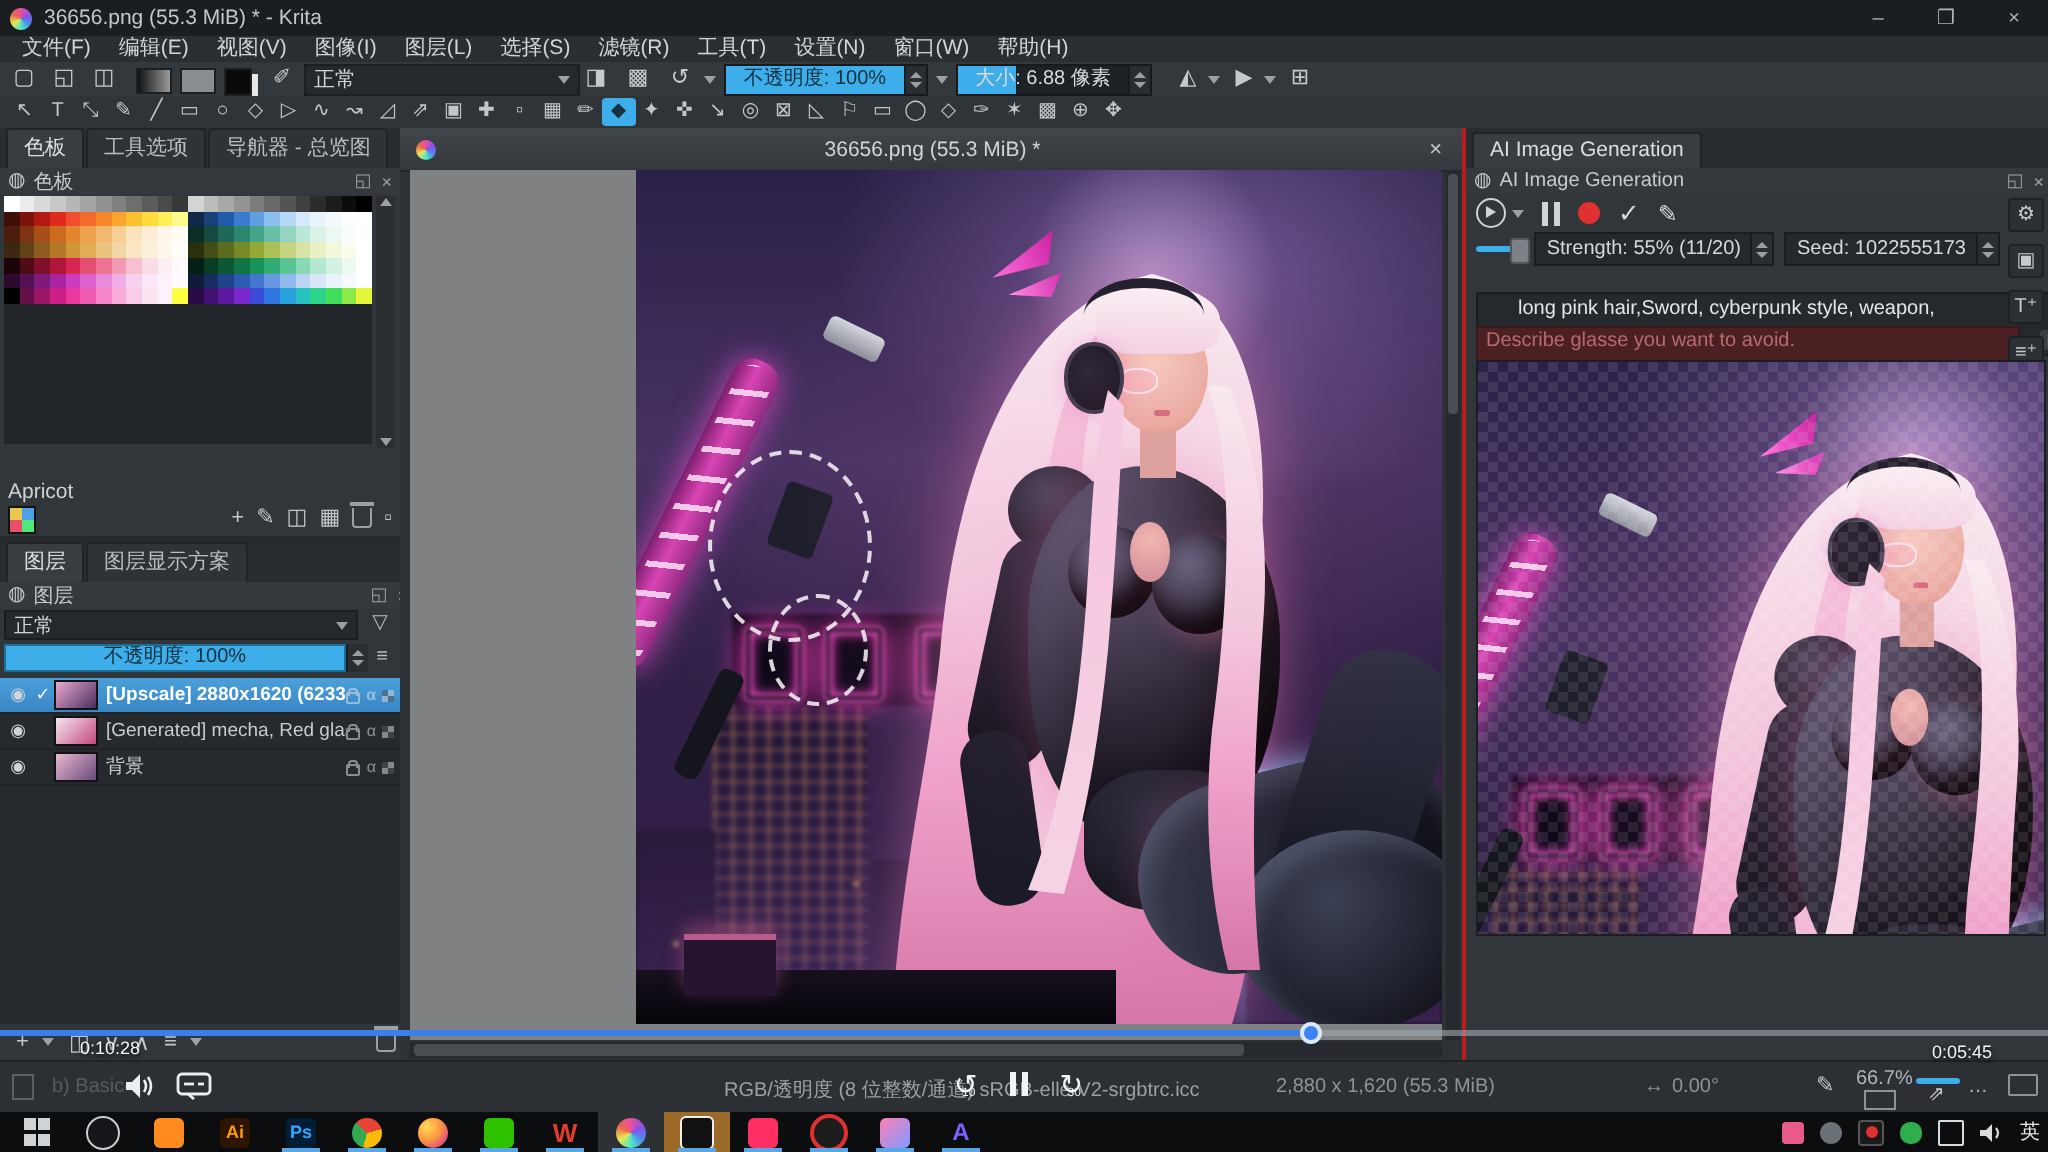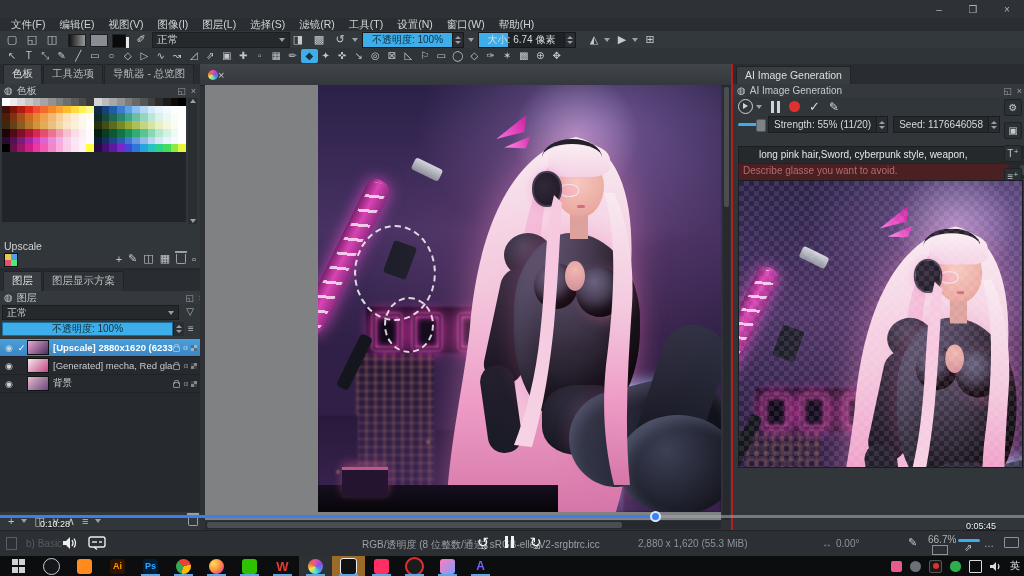--- a/index.html
+++ b/index.html
@@ -179,20 +179,24 @@
   .ticon{width:15px;height:15px;border-radius:3px;display:flex;align-items:center;justify-content:center;font-size:9px;font-weight:bold;}
   .tray{position:absolute;right:4px;top:556px;height:20px;display:flex;align-items:center;gap:8px;color:#e6e8ea;font-size:10px;z-index:5;}
   .tray .ti{width:11px;height:11px;border-radius:2px;}
   svg{display:block;}
 </style>
 </head>
 <body>
 
 <div class="app">
 
+  <div class="titlebar">
+    <span class="krita-ball" style="width:11px;height:11px;margin-left:5px;"></span>
+    <span class="ttl">36656.png (55.3 MiB) * - Krita</span>
+  </div>
   <div class="winctl" style="right:0;">
     <span>–</span>
     <span>❒</span>
     <span>×</span>
   </div>
 
   <div class="menubar" id="menubar">
       <span>文件(F)</span>
       <span>编辑(E)</span>
       <span>视图(V)</span>
@@ -227,21 +231,21 @@
       <span class="fill" style="width:100%;"></span>
       <span class="lbl">不透明度: 100%</span>
       <span class="spin">
           <i class="up"></i>
           <i class="dn"></i>
         </span>
     </div>
     <span class="caret" style="position:absolute;left:468px;top:7px;"></span>
     <div class="sliderbox dark" style="left:478px;width:96px;">
       <span class="fill" style="width:30%;"></span>
-      <span class="lbl">大小: 6.74 像素</span>
+      <span class="lbl">大小: 6.88 像素</span>
       <span class="spin">
           <i class="up"></i>
           <i class="dn"></i>
         </span>
     </div>
     <span class="tico" style="left:586px;width:16px;">◭</span>
     <span class="caret" style="position:absolute;left:604px;top:7px;"></span>
     <span class="tico" style="left:614px;width:16px;">▶</span>
     <span class="caret" style="position:absolute;left:632px;top:7px;"></span>
     <span class="tico" style="left:642px;width:16px;">⊞</span>
@@ -479,21 +483,21 @@
           <span class="sw" style="background: rgb(64, 222, 90);"></span>
           <span class="sw" style="background: rgb(140, 234, 72);"></span>
           <span class="sw" style="background: rgb(230, 246, 60);"></span>
         </div>
       </div>
     <div class="swscroll">
       <span class="caret up"></span>
       <span class="caret"></span>
     </div>
     <div class="palette-well"></div>
-    <div class="default-lbl">Upscale</div>
+    <div class="default-lbl">Apricot</div>
     <div class="pal-ico">
         <b></b>
         <b></b>
         <b></b>
         <b></b>
       </div>
     <div class="pal-btns">
       <span>+</span>
       <span>✎</span>
       <span>◫</span>
@@ -575,20 +579,21 @@
       <span>≡</span>
       <span class="caret"></span>
       <span style="flex:1"></span>
       <span class="trash" style="margin-right:10px;"></span>
     </div>
   </div>
 
   <div class="center">
     <div class="docbar">
       <span class="krita-ball" style="width:10px;height:10px;margin-left:8px;"></span>
+      <span class="dt">36656.png (55.3 MiB) *</span>
       <span style="margin-right:10px;color:#c6cacd;font-size:11px;">×</span>
     </div>
     <div class="canvas-gray"></div>
 
     <div class="art" id="artwork">
       <div class="glow1"></div>
       <div class="city">
         <div class="bld" style="left:38px;top:266px;width:78px;height:161px;background-image:repeating-linear-gradient(90deg,rgba(255,170,90,.22) 0 3px,transparent 3px 9px),repeating-linear-gradient(0deg,rgba(255,170,90,.22) 0 2px,transparent 2px 8px);"></div>
         <div class="bld" style="left:0;top:330px;width:40px;height:97px;background:#181026;"></div>
         <div class="bld" style="left:118px;top:345px;width:60px;height:82px;background:#140d20;"></div>
@@ -695,21 +700,21 @@
           <span class="kn"></span>
         </span>
       <span class="valbox">
         <span class="tx">Strength: 55% (11/20)</span>
         <span class="spin" style="height:15px;">
             <i class="up"></i>
             <i class="dn"></i>
           </span>
       </span>
       <span class="valbox">
-        <span class="tx">Seed: 1176646058</span>
+        <span class="tx">Seed: 1022555173</span>
         <span class="spin" style="height:15px;">
             <i class="up"></i>
             <i class="dn"></i>
           </span>
       </span>
     </div>
     <div class="prompt">
       <span>long pink hair,Sword, cyberpunk style, weapon,</span>
       <span class="enbadge">EN</span>
     </div>

